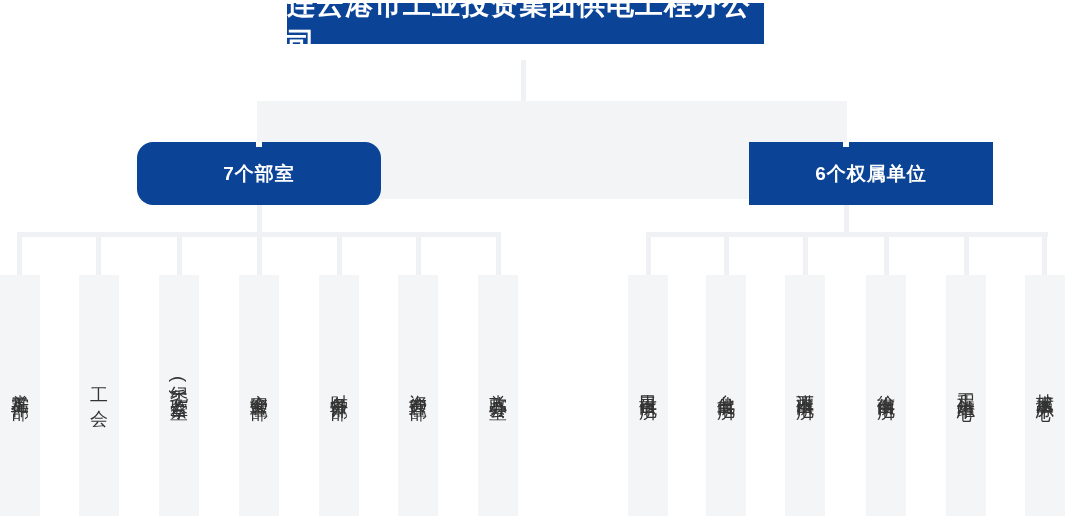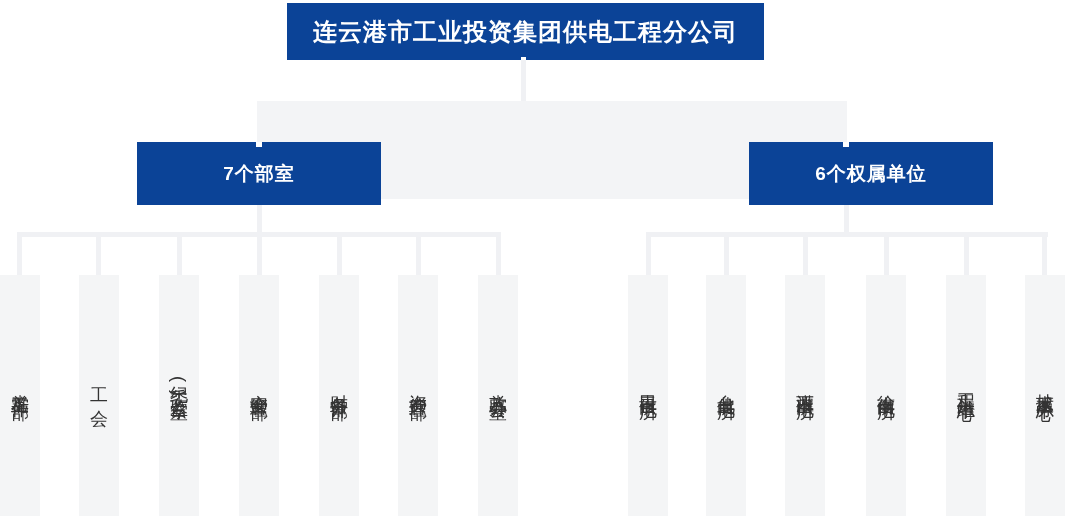--- a/index.html
+++ b/index.html
@@ -24,31 +24,31 @@
     position: absolute;
     background: var(--blue);
     color: var(--node-text);
     display: flex;
     align-items: center;
     justify-content: center;
     font-weight: bold;
   }
   .root-node {
     left: 287px; top: 3px;
-    width: 477px; height: 57px;
-    font-size: 24px;
+    width: 477px; height: 41px;
+    font-size: 28px;
     letter-spacing: 1px;
   }
   .branch-node {
     top: 142px;
     width: 244px; height: 63px;
     font-size: 19px;
     letter-spacing: 1px;
   }
-  .branch-left  { left: 137px; }
+  .branch-left  { left: 137px; border-radius: 16px; }
   .branch-right { left: 749px; }
   .line {
     position: absolute;
     background: var(--line);
   }
   .panel {
     position: absolute;
     left: 257px; top: 101px;
     width: 590px; height: 98px;
     background: var(--panel);

